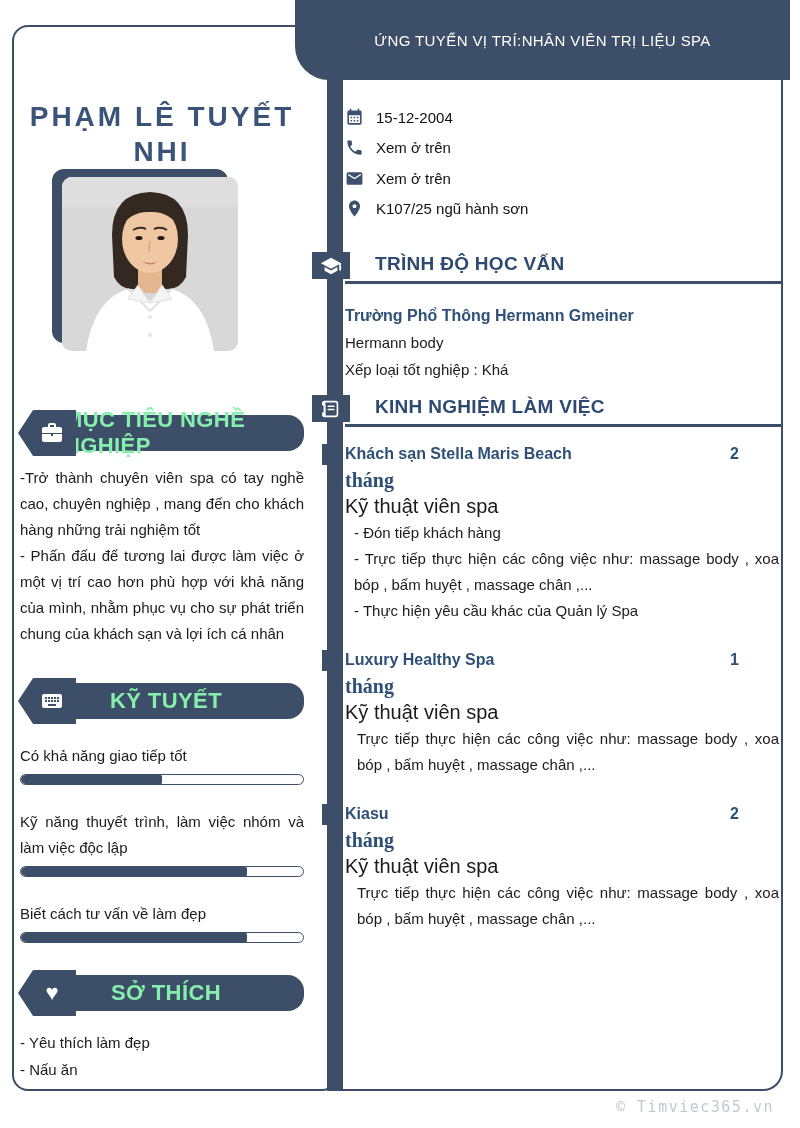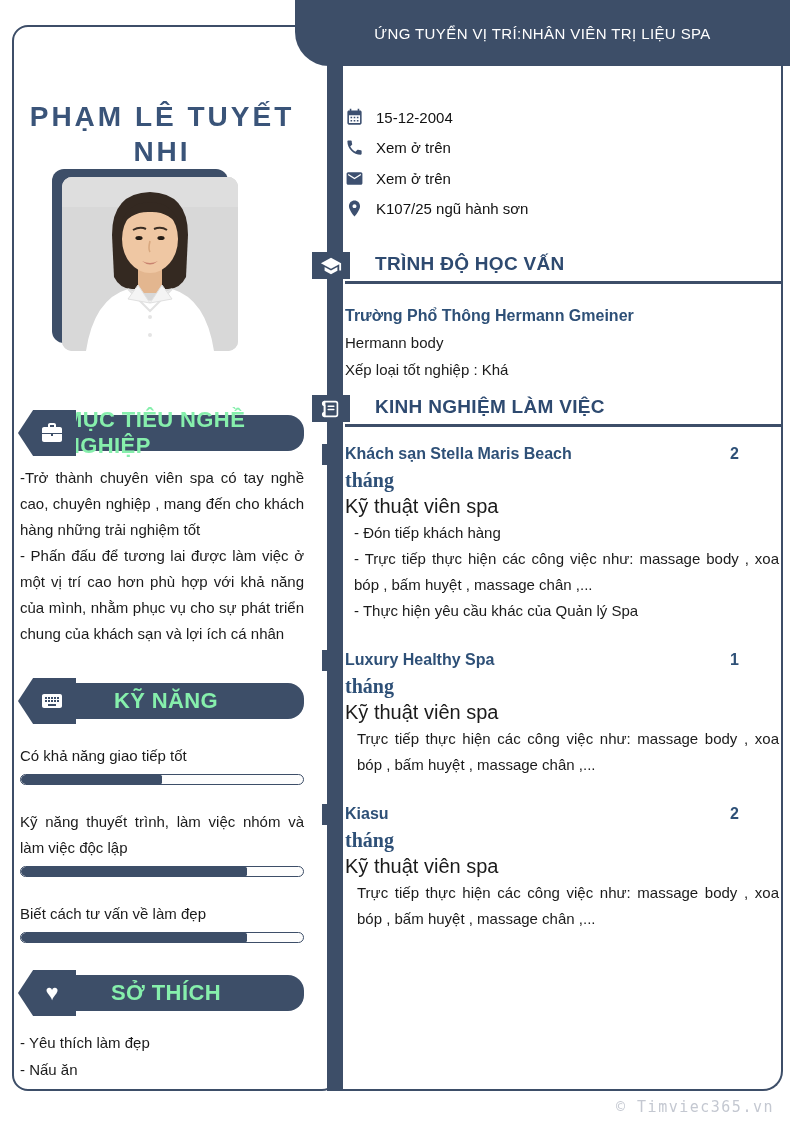--- a/index.html
+++ b/index.html
@@ -8,21 +8,21 @@
     --company:#2e5077;
     --name:#3a5479;
     --ink:#1b1b1b;
   }
   *{margin:0;padding:0;box-sizing:border-box;}
   html,body{background:#ffffff;}
   body{font-family:"Liberation Sans","DejaVu Sans",sans-serif;color:var(--ink);}
   .page{position:relative;width:800px;height:1128px;background:#fff;overflow:hidden;}
 
   
-  .top-banner{position:absolute;left:295px;top:0;width:495px;height:66px;background:var(--dark);
+  .top-banner{position:absolute;left:295px;top:0;width:495px;height:80px;background:var(--dark);
     border-bottom-left-radius:34px;z-index:3;display:flex;align-items:center;justify-content:center;}
   .top-banner .t{color:#fff;font-size:15px;letter-spacing:.4px;}
 
   
   .left-panel{position:absolute;left:12px;top:25px;width:326px;height:1066px;background:#fff;
     border:2.5px solid var(--dark);border-radius:16px;z-index:1;padding:0 32px 0 6px;}
   .vbar{position:absolute;left:327px;top:62px;width:16px;height:1029px;background:var(--dark);z-index:2;}
   .right-frame{position:absolute;left:335px;top:60px;width:448px;height:1031px;
     border-right:2.5px solid var(--dark);border-bottom:2.5px solid var(--dark);
     border-bottom-right-radius:20px;z-index:0;}
@@ -155,21 +155,21 @@
       <div>-Trở thành chuyên viên spa có tay nghề cao, chuyên nghiệp , mang đến cho khách hàng những trải nghiệm tốt</div>
       <div>- Phấn đấu để tương lai được làm việc ở một vị trí cao hơn phù hợp với khả năng của mình, nhằm phục vụ cho sự phát triển chung của khách sạn và lợi ích cá nhân</div>
     </div>
 
     <div class="side-banner banner-skills">
       <span class="chip">
         <svg viewBox="0 0 24 24" fill="currentColor">
             <path d="M20 5H4c-1.1 0-1.99.9-1.99 2L2 17c0 1.1.9 2 2 2h16c1.1 0 2-.9 2-2V7c0-1.1-.9-2-2-2zm-9 3h2v2h-2V8zm0 3h2v2h-2v-2zM8 8h2v2H8V8zm0 3h2v2H8v-2zm-1 2H5v-2h2v2zm0-3H5V8h2v2zm9 7H8v-2h8v2zm0-4h-2v-2h2v2zm0-3h-2V8h2v2zm3 3h-2v-2h2v2zm0-3h-2V8h2v2z"></path>
           </svg>
       </span>
-      <span class="label" style="padding-left:0;">KỸ NĂNG</span>
+      <span class="label" style="padding-left:0;">KỸ TUYẾT</span>
     </div>
 
     <div class="skill">
       <div class="lbl">Có khả năng giao tiếp tốt</div>
       <div class="track">
         <div class="fill" style="width: 50%;"></div>
       </div>
     </div>
     <div class="skill">
       <div class="lbl">Kỹ năng thuyết trình, làm việc nhóm và làm việc độc lập</div>

